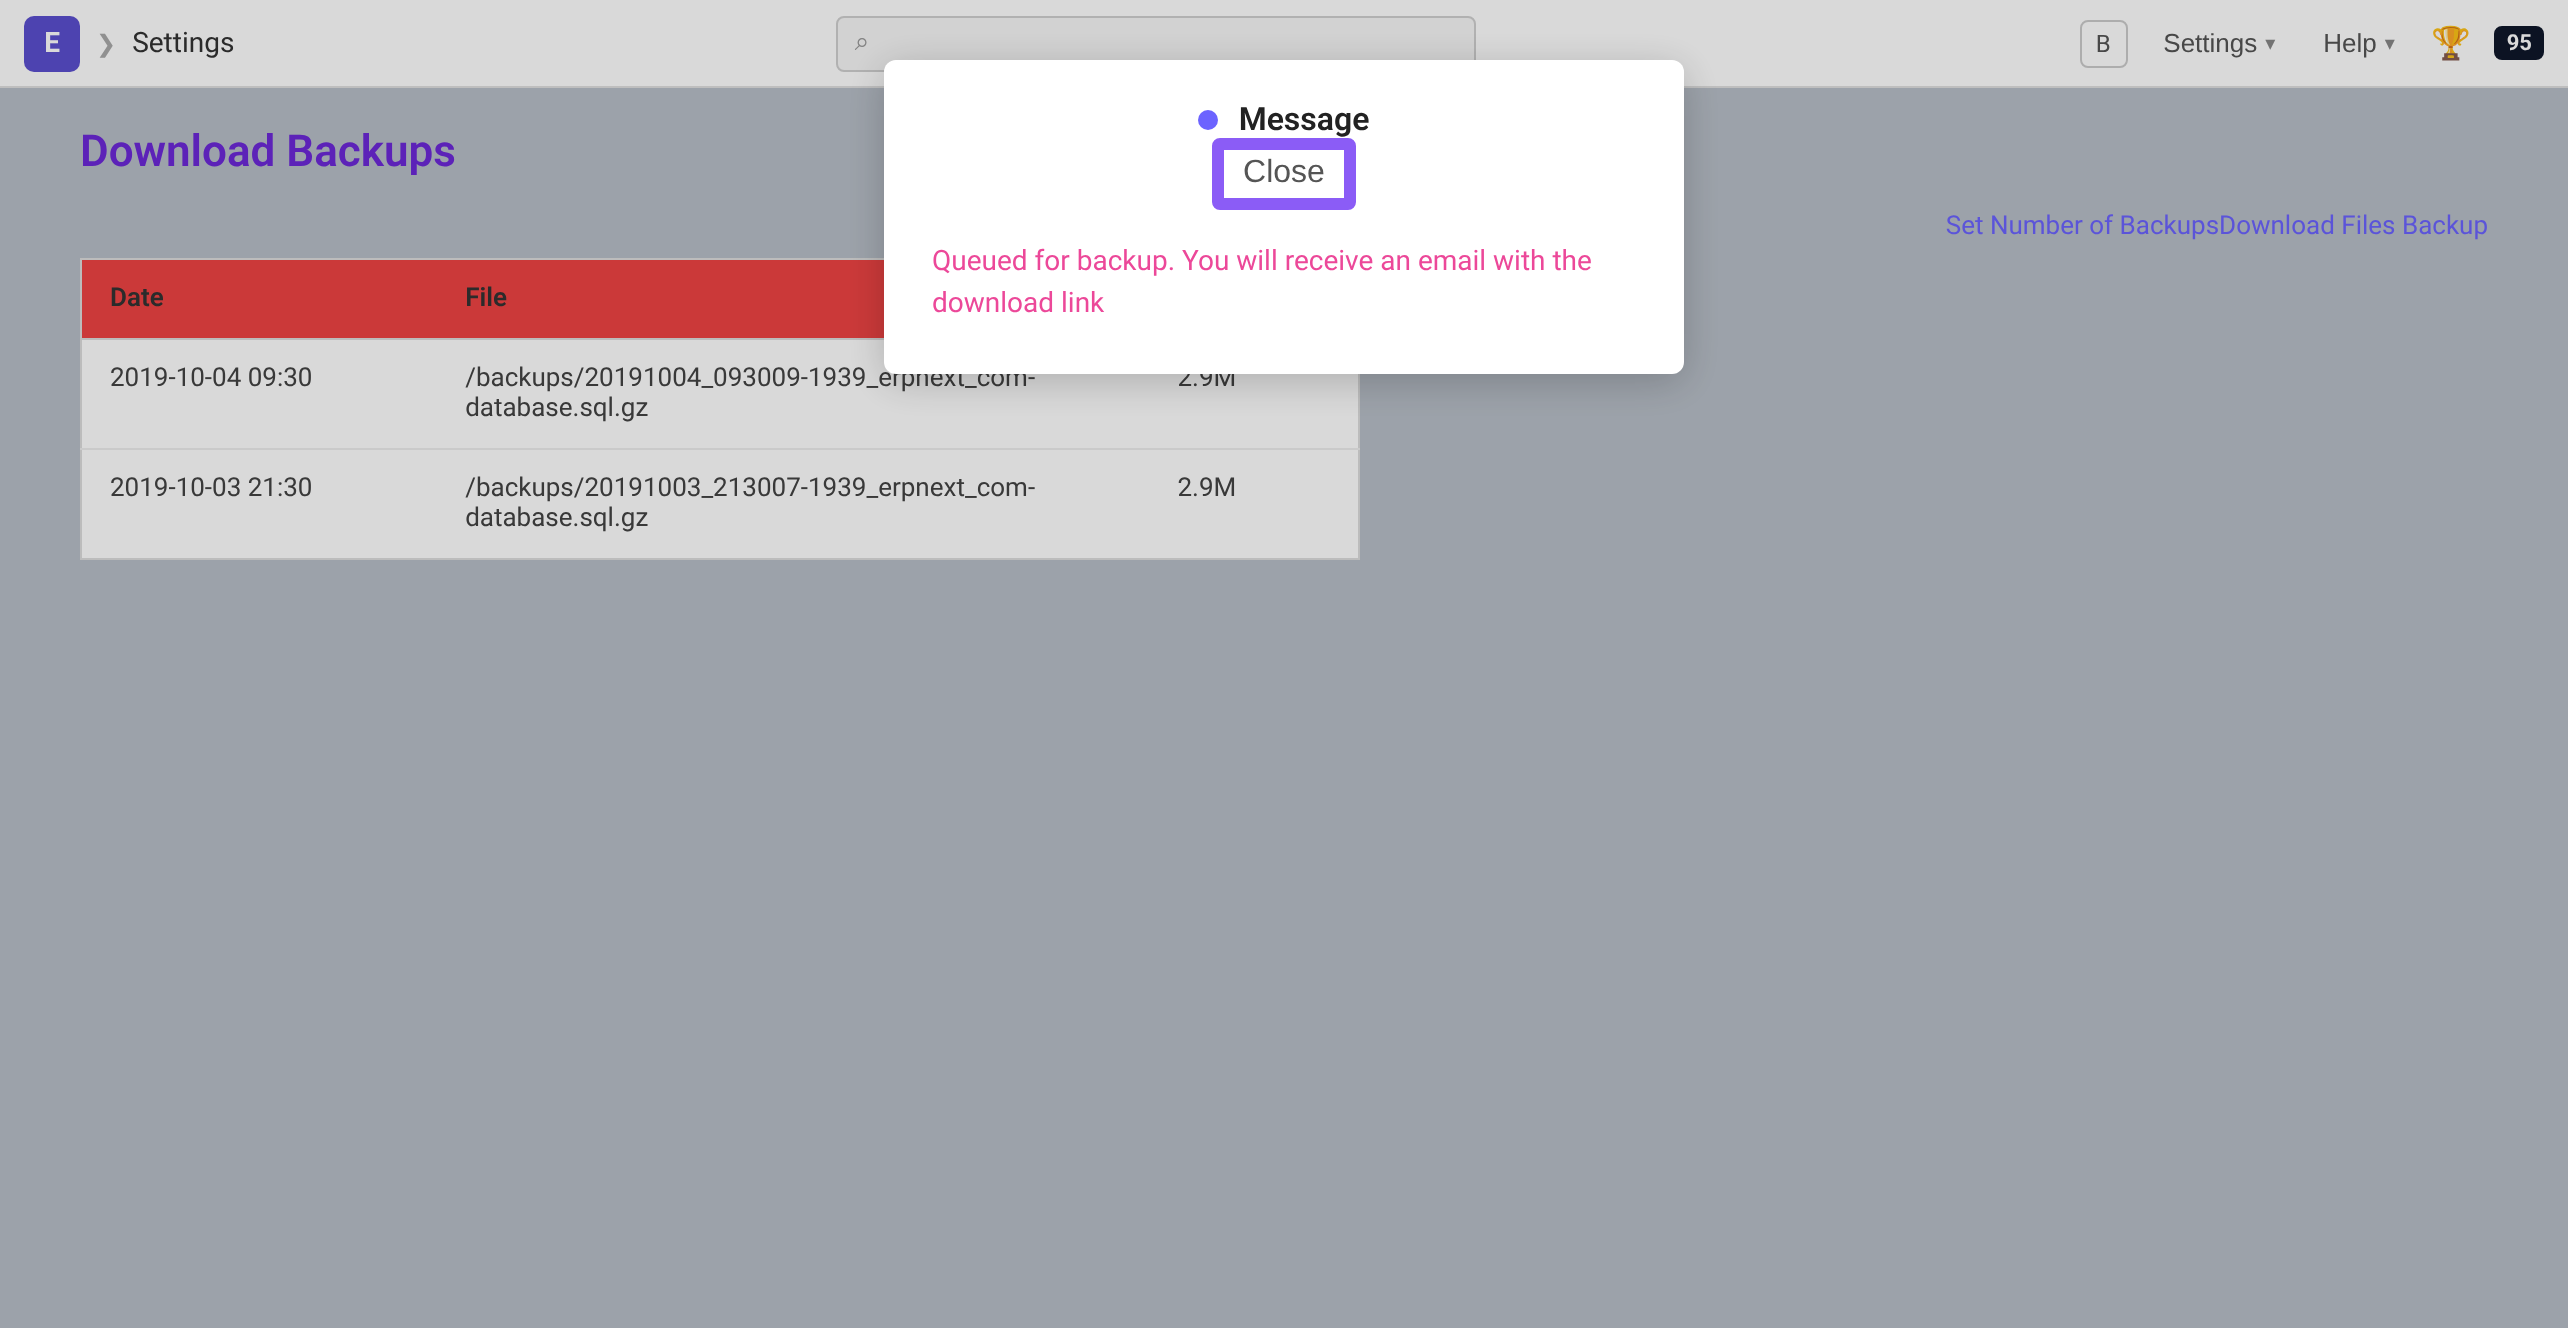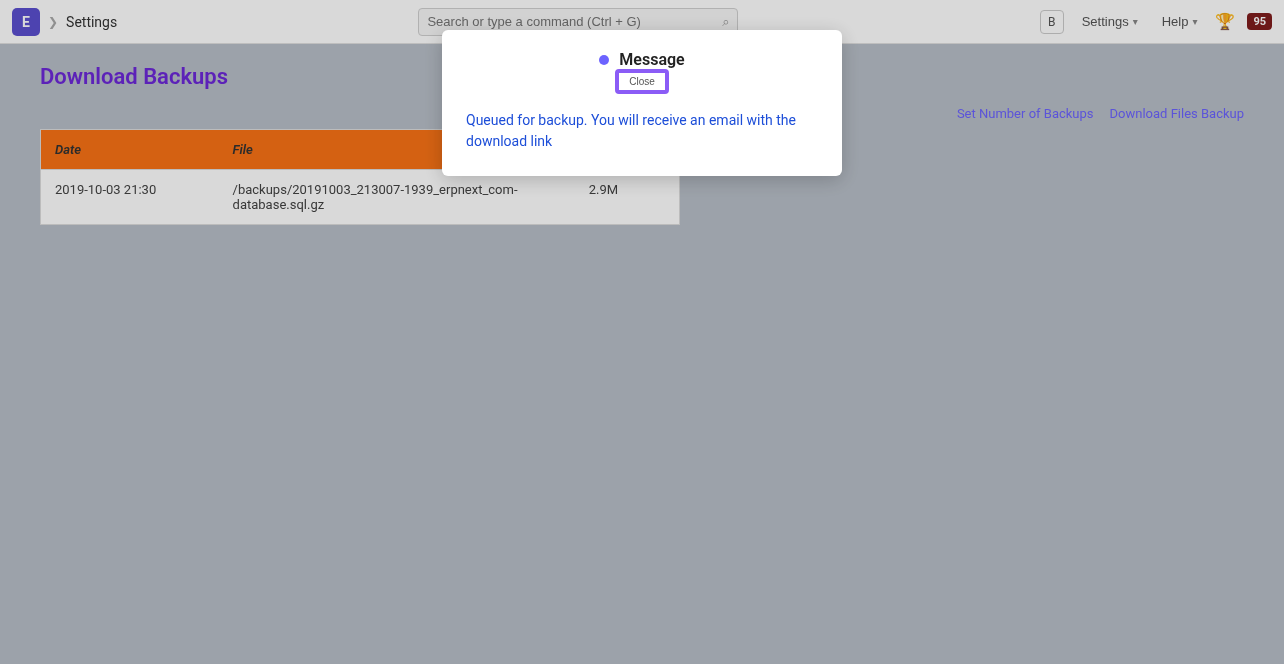--- a/index.html
+++ b/index.html
@@ -96,21 +96,21 @@
       border: 1px solid #ccc;
       border-radius: 4px;
       display: flex;
       align-items: center;
       justify-content: center;
       font-size: 12px;
       color: #555;
     }
     .trophy-icon { color: #ccc; font-size: 16px; }
     .notification-badge {
-      background: #7f1d1d;
+      background: #0f172a;
       color: #fff;
       font-size: 11px;
       font-weight: bold;
       padding: 2px 6px;
       border-radius: 4px;
     }
     .dropdown-arrow { font-size: 10px; color: #888; }
 
     
     .main-content {
@@ -121,21 +121,20 @@
       font-size: 22px;
       font-weight: 600;
       color: #6d28d9;
       margin-bottom: 16px;
     }
 
     
     .action-row {
       display: flex;
       justify-content: flex-end;
-      gap: 16px;
       margin-bottom: 12px;
       padding-right: 0;
       position: absolute;
       right: 40px;
       top: 62px;
     }
     .action-link {
       font-size: 13px;
       color: #6c63ff;
       cursor: pointer;
@@ -152,22 +151,21 @@
       background: #fff;
       margin-top: 40px;
     }
     .backup-table th {
       text-align: left;
       padding: 12px 14px;
       font-size: 13px;
       font-weight: 600;
       color: #333;
       border-bottom: 1px solid #ddd;
-      background: #f97316;
-      font-style: italic;
+      background: #ef4444;
     }
     .backup-table td {
       padding: 12px 14px;
       font-size: 13px;
       color: #444;
       border-bottom: 1px solid #eee;
       vertical-align: top;
     }
     .backup-table tr:last-child td { border-bottom: none; }
     .col-date { width: 170px; }
@@ -212,46 +210,45 @@
       background: #6c63ff;
       flex-shrink: 0;
     }
     .modal-title {
       font-size: 16px;
       font-weight: 600;
       color: #222;
     }
     .modal-close-btn {
       background: none;
-      border: 4px solid #8b5cf6;
+      border: 6px solid #8b5cf6;
       border-radius: 4px;
       padding: 3px 10px;
-      font-size: 10px;
+      font-size: 16px;
       color: #555;
       cursor: pointer;
     }
     .modal-body {
       font-size: 14px;
-      color: #1d4ed8;
+      color: #ec4899;
       line-height: 1.5;
     }
   </style>
 </head>
 <body>
 
 <nav class="navbar">
   <div class="app-icon">
     <span>E</span>
   </div>
   <span class="nav-chevron">❯</span>
   <span class="nav-breadcrumb">Settings</span>
 
   <div class="nav-search">
     <div class="search-box">
-      <input type="text" placeholder="Search or type a command (Ctrl + G)" style="">
       <span class="search-icon-svg">⌕</span>
     </div>
   </div>
 
   <div class="nav-right">
     <div class="nav-b-icon">
       <span>B</span>
     </div>
     <button class="nav-btn">
       <span>Settings</span>
@@ -276,20 +273,25 @@
 
   <table class="backup-table">
     <thead>
       <tr>
         <th class="col-date">Date</th>
         <th class="col-file">File</th>
         <th class="col-size">Size</th>
       </tr>
     </thead>
     <tbody id="table-body">
+    <tr>
+          <td>2019-10-04 09:30</td>
+          <td>/backups/20191004_093009-1939_erpnext_com-database.sql.gz</td>
+          <td>2.9M</td>
+        </tr>
         <tr>
           <td>2019-10-03 21:30</td>
           <td>/backups/20191003_213007-1939_erpnext_com-database.sql.gz</td>
           <td>2.9M</td>
         </tr>
       </tbody>
   </table>
 </div>
 
 <div class="modal-overlay">

